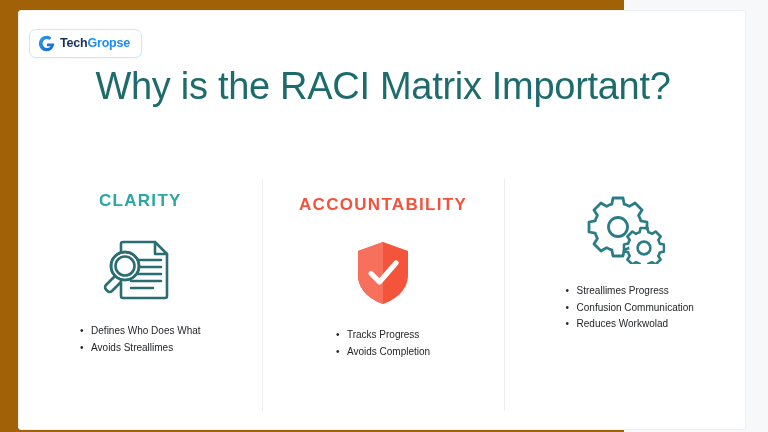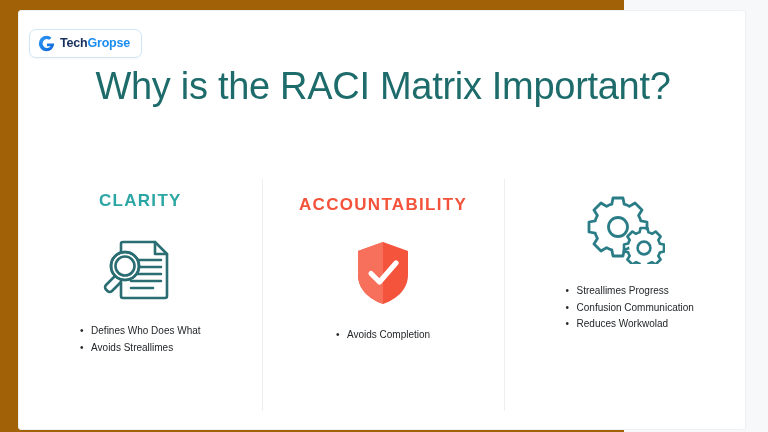--- a/index.html
+++ b/index.html
@@ -188,20 +188,21 @@
       <div class="col">
         <div class="col-head head-accountability">ACCOUNTABILITY</div>
         <div class="icon-wrap">
           <svg width="62" height="70" viewBox="0 0 62 70">
             <path d="M31 4 L56 13 v24 c0 14 -11 24 -25 29 C17 61 6 51 6 37 V13 Z" fill="#f4533c"></path>
             <path d="M31 4 L6 13 v24 c0 14 11 24 25 29 Z" fill="#f7705c"></path>
             <path d="M19 35.5 L27.5 44 L44 25" fill="none" stroke="#ffffff" stroke-width="5.2" stroke-linecap="round" stroke-linejoin="round"></path>
           </svg>
         </div>
         <ul class="bullets">
+          <li>Tracks Progress</li>
           <li>Avoids Completion</li>
         </ul>
       </div>
 
       <div class="col">
         <div class="icon-wrap">
           <svg width="78" height="70" viewBox="0 0 78 70">
             <g fill="none" stroke="#2a7d86" stroke-width="2.8" stroke-linejoin="round" stroke-linecap="round">
               <path d="M26 4 h10 l1.2 6.2 a20 20 0 0 1 5.2 2.2 L48 9 l7 7 l-3.4 5.6 a20 20 0 0 1 2.2 5.2 L60 28 v10 l-6.2 1.2 a20 20 0 0 1 -2.2 5.2 L55 50 l-7 7 l-5.6 -3.4 a20 20 0 0 1 -5.2 2.2 L36 62 H26 l-1.2 -6.2 a20 20 0 0 1 -5.2 -2.2 L14 57 l-7 -7 l3.4 -5.6 a20 20 0 0 1 -2.2 -5.2 L2 38 V28 l6.2 -1.2 a20 20 0 0 1 2.2 -5.2 L7 16 l7 -7 l5.6 3.4 a20 20 0 0 1 5.2 -2.2 Z"></path>
               <circle cx="31" cy="33" r="9.5"></circle>

